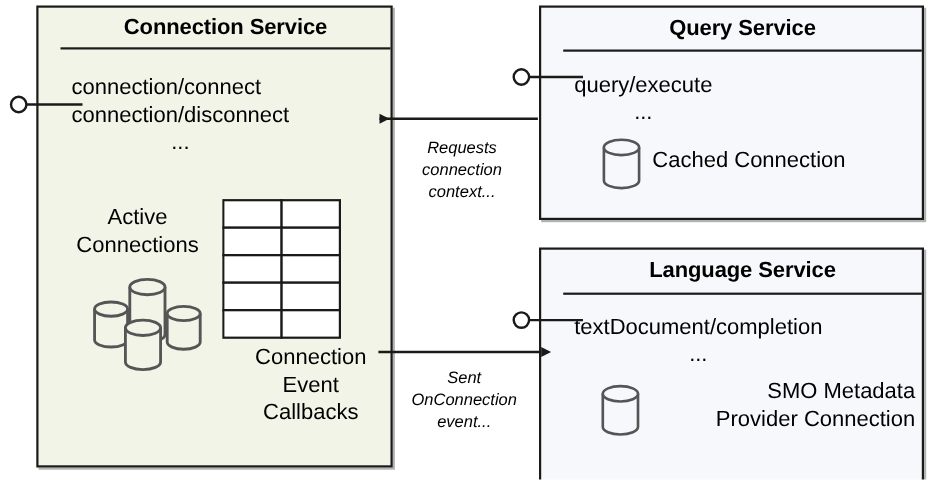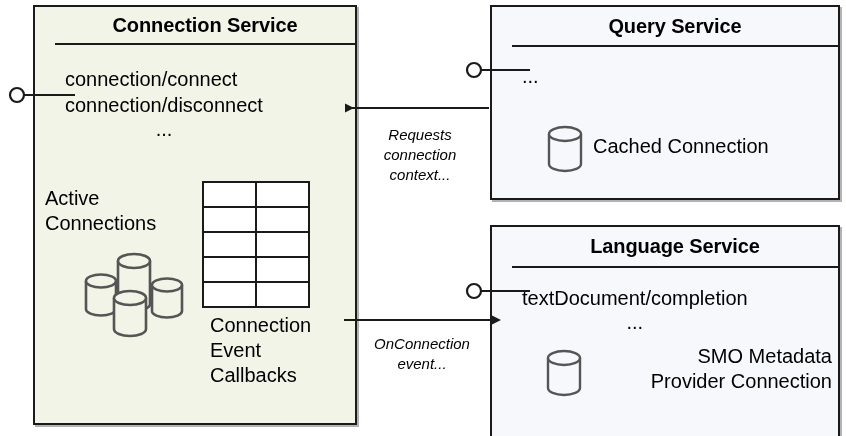--- a/index.html
+++ b/index.html
@@ -26,21 +26,21 @@
   #query-box .box-header{height:40px;font-size:20px;}
   #query-box .box-body{top:40px;}
 
   #lang-box{left:490px;top:225px;width:350px;height:242px;background:#f7f8fb;}
   #lang-box .box-header{height:41px;font-size:20px;}
   #lang-box .box-body{top:41px;}
 
   
   .op-list{position:absolute;font-size:20px;line-height:26px;white-space:nowrap;}
   .ellipsis{font-size:20px;line-height:22px;text-align:center;}
-  .caption{position:absolute;font-size:20px;line-height:25px;}
+  .caption{position:absolute;font-size:20px;line-height:25px;text-align:center;}
   .edge-label{position:absolute;font-style:italic;font-size:15px;line-height:20px;
               text-align:center;white-space:nowrap;}
   .store-label{position:absolute;font-size:20px;line-height:25px;}
 
   
   svg.overlay{position:absolute;left:0;top:0;width:846px;height:436px;
               pointer-events:none;overflow:visible;}
 </style>
 </head>
 <body>
@@ -100,20 +100,21 @@
         </g>
       </svg>
 
     </div>
   </div>
 
   <div class="box" id="query-box">
     <div class="box-header">Query Service</div>
     <div class="box-body">
       <div class="op-list" style="left:30px;top:18px;">
+        <div>query/execute</div>
         <div class="ellipsis">...</div>
       </div>
 
       <svg style="position:absolute;left:53px;top:77px;" width="40" height="50" viewBox="0 0 40 50">
         <g fill="#f7f8fb" stroke="#555555" stroke-width="2.4">
           <path d="M4,10 v30 a16,7 0 0 0 32,0 v-30"></path>
           <ellipse cx="20" cy="10" rx="16" ry="7"></ellipse>
         </g>
       </svg>
 
@@ -173,17 +174,18 @@
     <line x1="344" y1="320" x2="492" y2="320" stroke="#1a1a1a" stroke-width="2.2" marker-end="url(#arrR)"></line>
   </svg>
 
   <div class="edge-label" style="left:360px;top:125px;width:120px;">
     <div>Requests</div>
     <div>connection</div>
     <div>context...</div>
   </div>
 
   <div class="edge-label" style="left:358px;top:334px;width:128px;">
+    <div>Sent</div>
     <div>OnConnection</div>
     <div>event...</div>
   </div>
 
 </div>
 
 </body></html>

